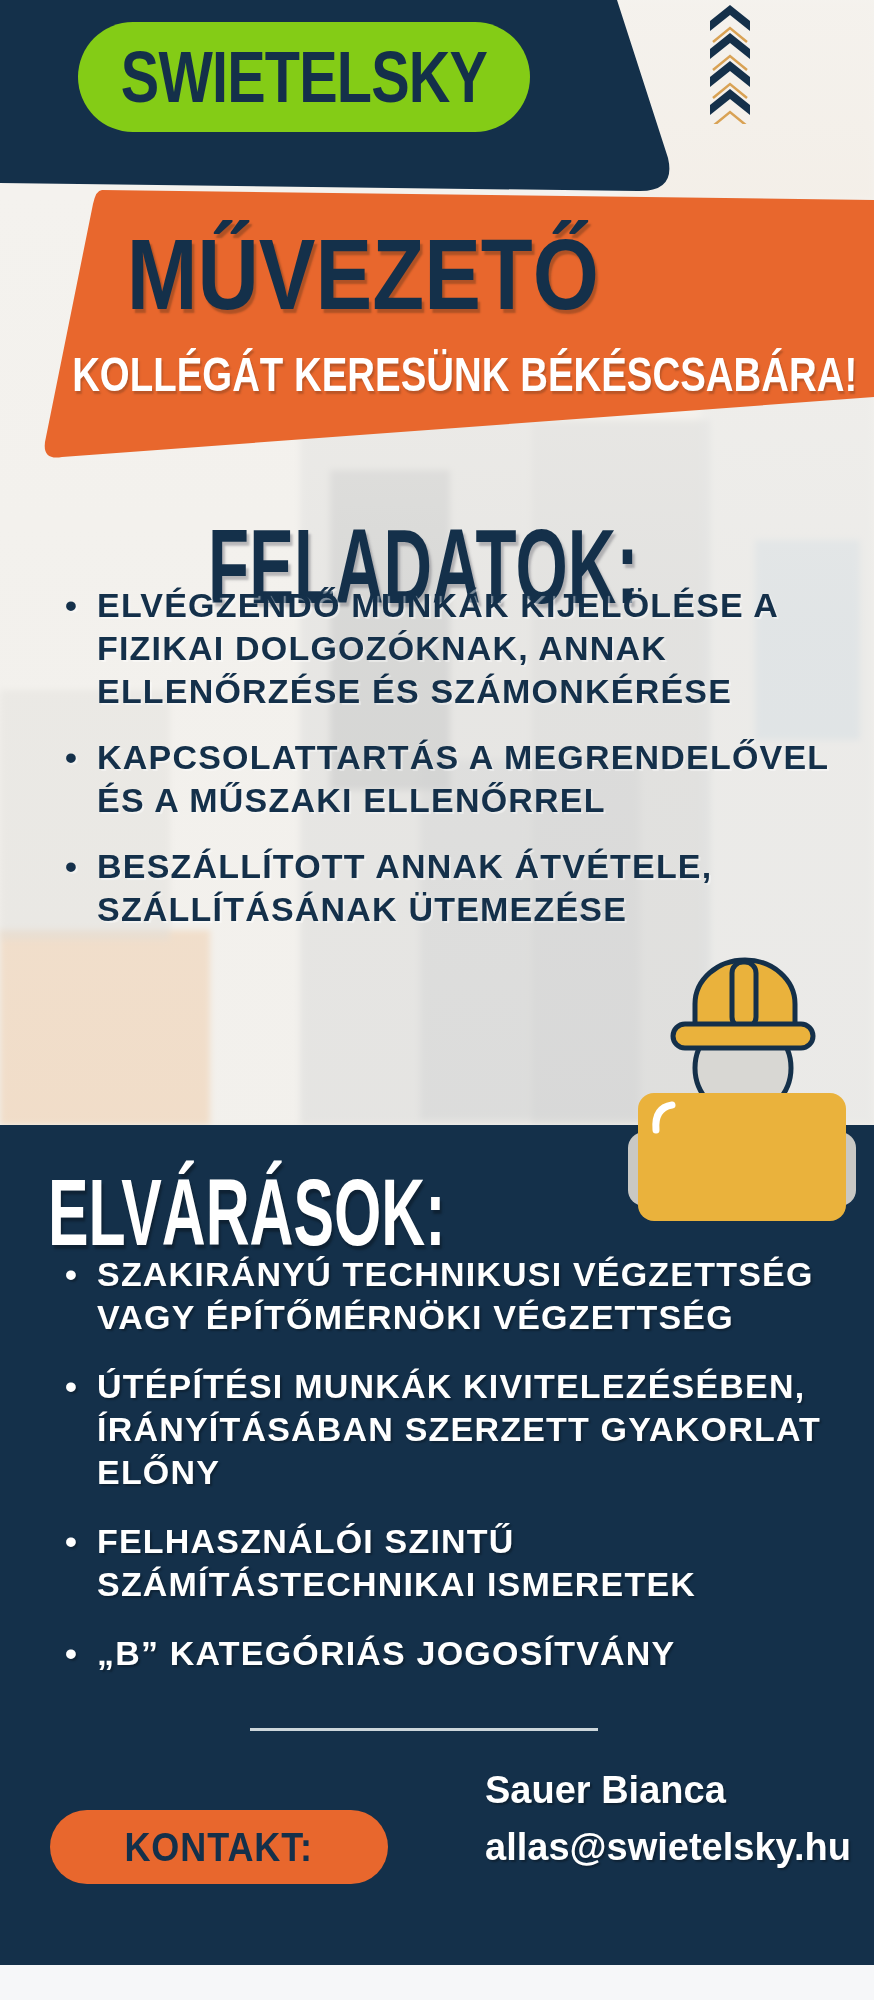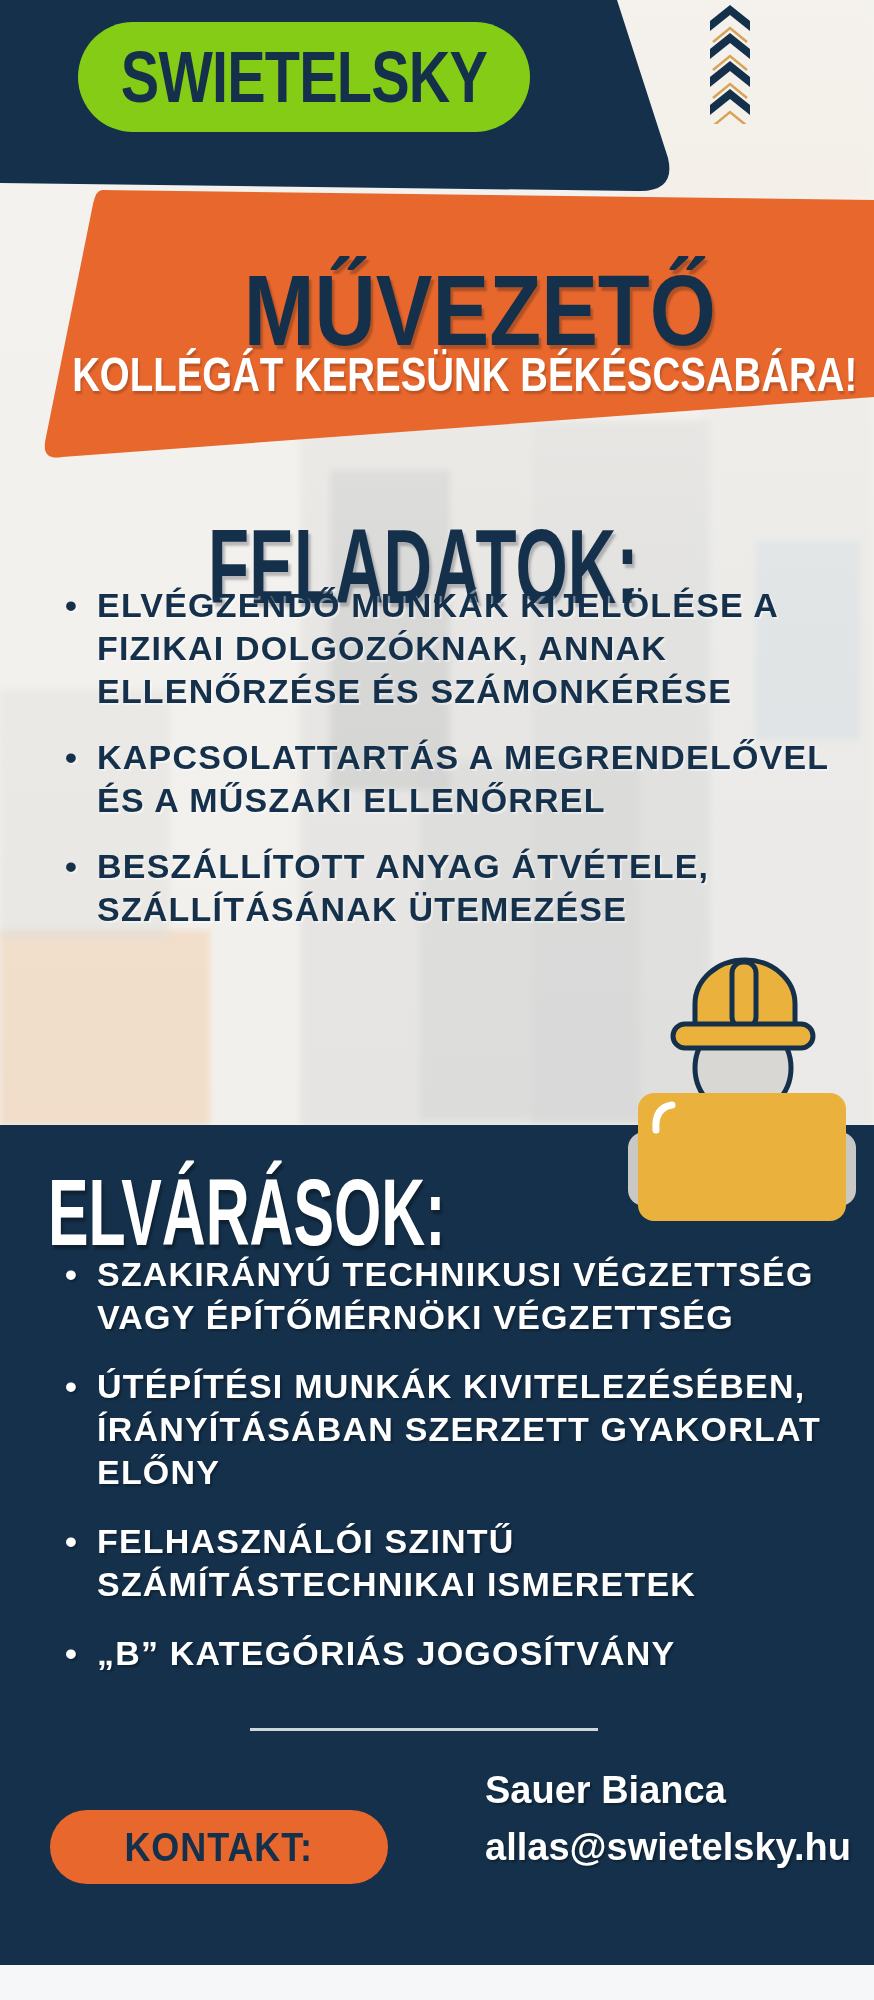--- a/index.html
+++ b/index.html
@@ -29,21 +29,21 @@
     position:absolute;left:78px;top:22px;width:452px;height:110px;border-radius:56px;
     background:#84cc16;display:flex;align-items:center;justify-content:center;
   }
   .logo-text{
     font-size:72px;font-weight:800;color:#14304a;letter-spacing:-1px;
     transform:scaleX(.80);transform-origin:center;white-space:nowrap;
   }
   .chevrons{position:absolute;left:704px;top:2px;}
   
   .hero{position:absolute;left:0;top:185px;width:874px;height:290px;}
-  .hero-title-row{position:absolute;left:85px;top:32px;width:789px;display:flex;justify-content:center;margin-top:36px;}
+  .hero-title-row{position:absolute;left:85px;top:32px;width:789px;display:flex;}
   .hero-title{
     font-size:100px;font-weight:800;color:#14304a;white-space:nowrap;
     transform:scaleX(.85);transform-origin:center;
     text-shadow:3px 4px 2px rgba(90,50,25,.40);
   }
   .hero-sub-row{position:absolute;left:40px;top:162px;width:850px;display:flex;justify-content:center;}
   .hero-sub{
     font-size:48px;font-weight:700;color:#ffffff;white-space:nowrap;
     transform:scaleX(.80);transform-origin:center;
     text-shadow:2px 3px 2px rgba(120,60,30,.40);
@@ -153,21 +153,21 @@
 
 <div class="tasks-heading-row">
   <div class="tasks-heading">FELADATOK:</div>
 </div>
 <ul class="blist tasks-list">
   <li>ELVÉGZENDŐ MUNKÁK KIJELÖLÉSE A
 FIZIKAI DOLGOZÓKNAK, ANNAK
 ELLENŐRZÉSE ÉS SZÁMONKÉRÉSE</li>
   <li>KAPCSOLATTARTÁS A MEGRENDELŐVEL
 ÉS A MŰSZAKI ELLENŐRREL</li>
-  <li>BESZÁLLÍTOTT ANYAG ÁTVÉTELE,
+  <li>BESZÁLLÍTOTT ANNAK ÁTVÉTELE,
 SZÁLLÍTÁSÁNAK ÜTEMEZÉSE</li>
 </ul>
 
 <div class="navy-section"></div>
 
 <svg class="worker" width="240" height="266" viewBox="0 0 240 266">
 
   <circle cx="121" cy="112" r="48" fill="#d8d7d3" stroke="#14304a" stroke-width="5"></circle>
 
   <path d="M73,80 L73,48 A50,44 0 0 1 173,48 L173,80 Z" fill="#eab23c" stroke="#14304a" stroke-width="5"></path>

